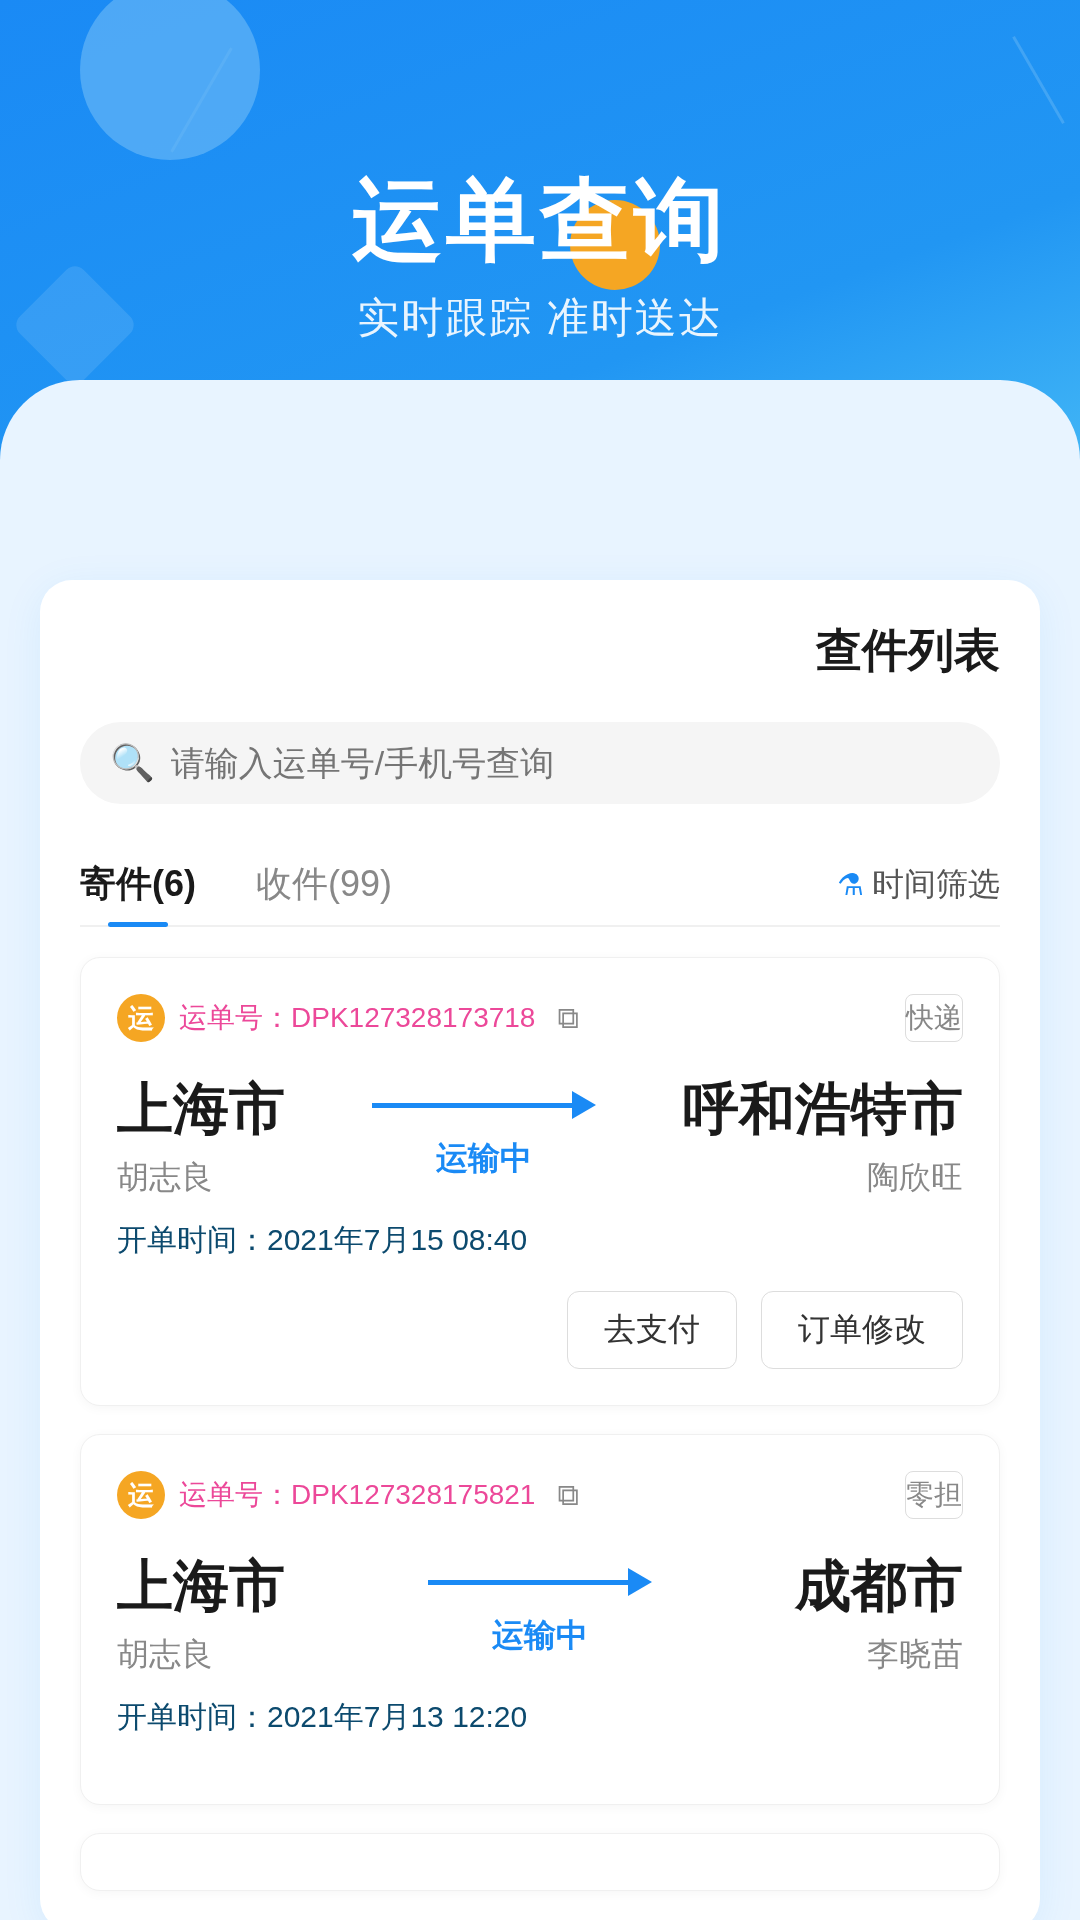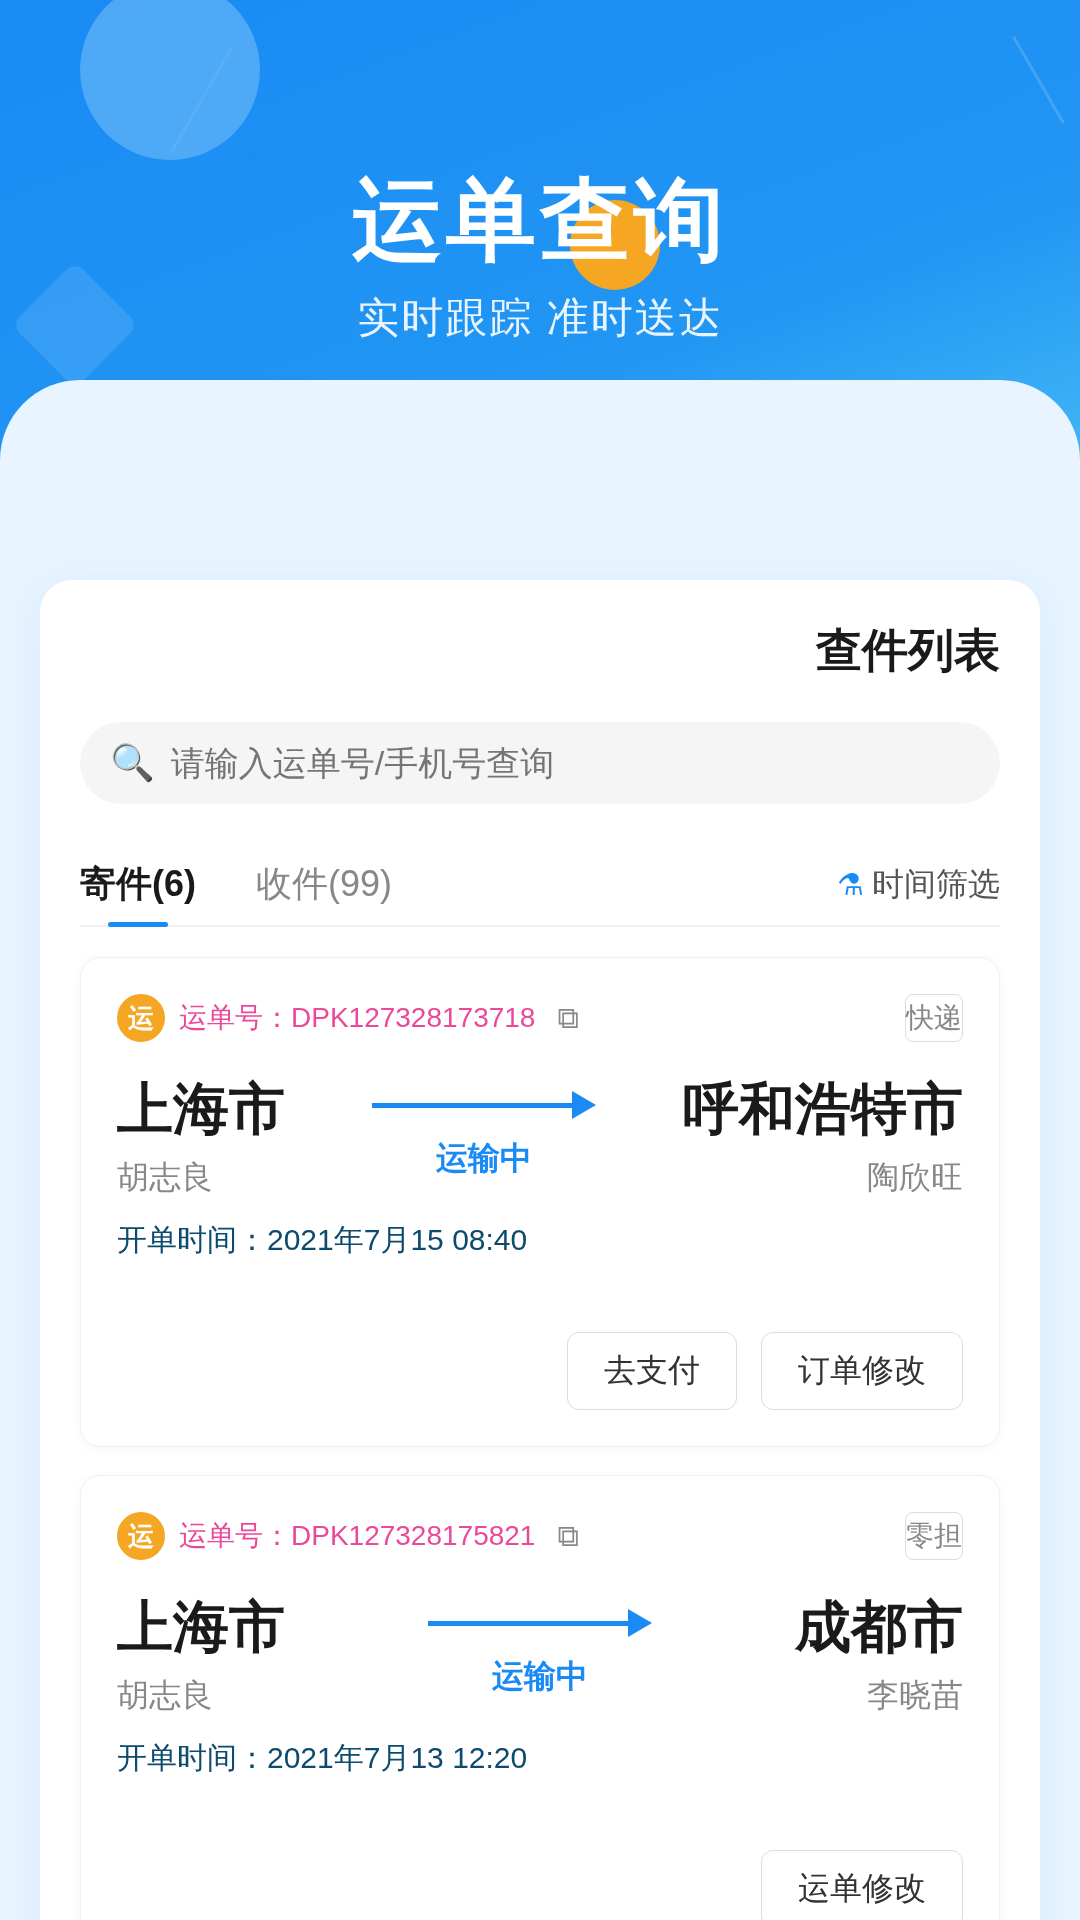--- a/index.html
+++ b/index.html
@@ -331,21 +331,20 @@
     }
 
     .action-btn {
       border: 1px solid #ddd;
       border-radius: 12px;
       padding: 16px 36px;
       font-size: 32px;
       color: #333;
       background: #fff;
       cursor: pointer;
-      margin-top: 41px;
     }
 
     
     .partial-card {
       background: #fff;
       border: 1px solid #f0f0f0;
       border-radius: 20px;
       padding: 36px 36px 20px;
       box-shadow: 0 2px 12px rgba(0,0,0,0.04);
     }
@@ -454,23 +453,20 @@
         <div class="city-block right">
           <div class="city-name">成都市</div>
           <div class="person-name">李晓苗</div>
         </div>
       </div>
 
       <div class="order-time">
         <span>开单时间：</span><span>2021年7月13 12:20</span>
       </div>
 
-      <div class="order-actions">
-        <button class="action-btn">运单修改</button>
-      </div>
     </div>
 
     <div class="partial-card">
       
     </div>
 
   </div>
 
 </div>
 

